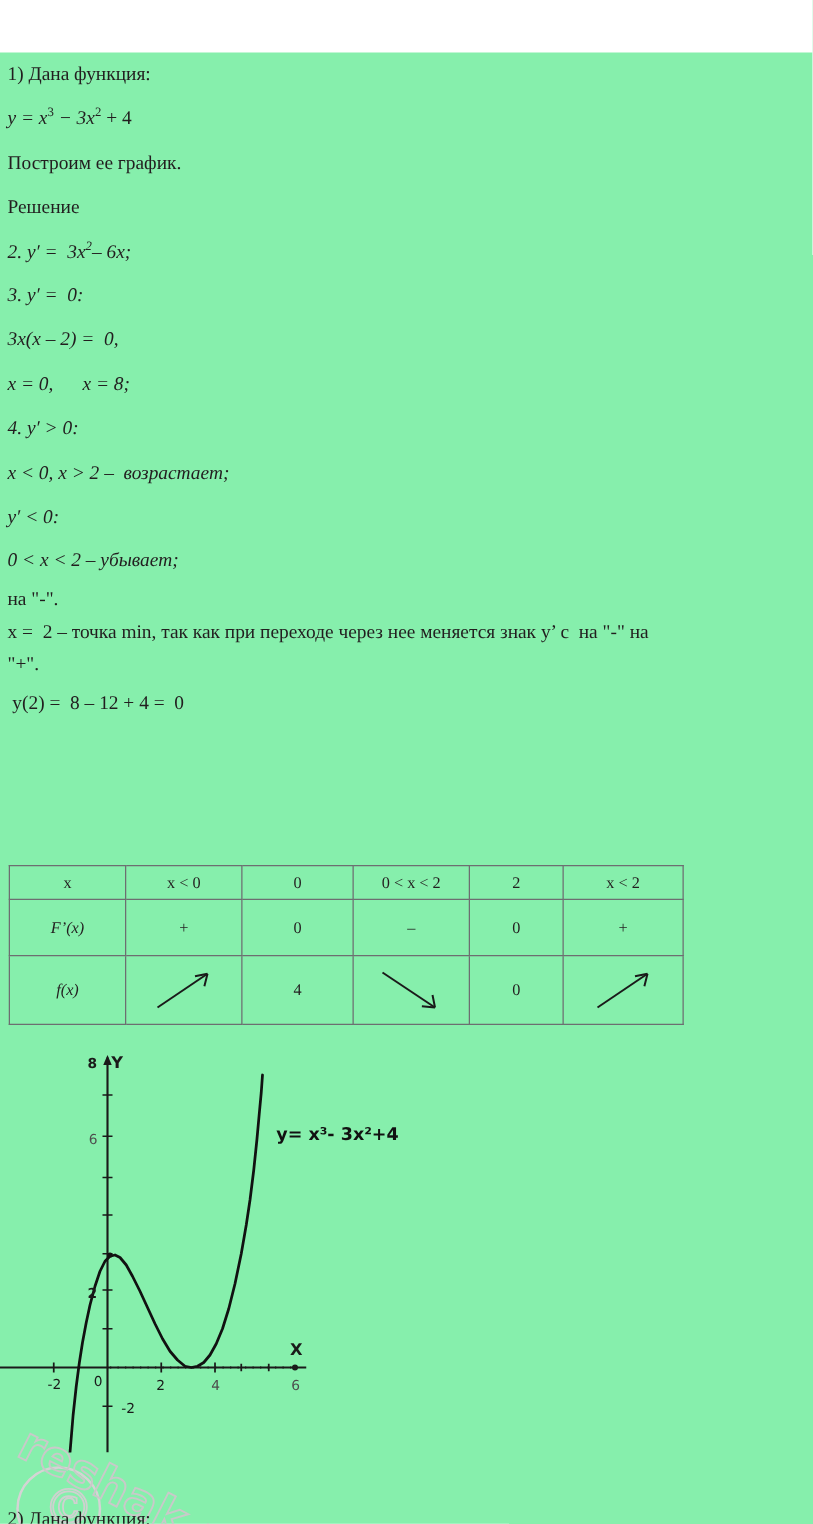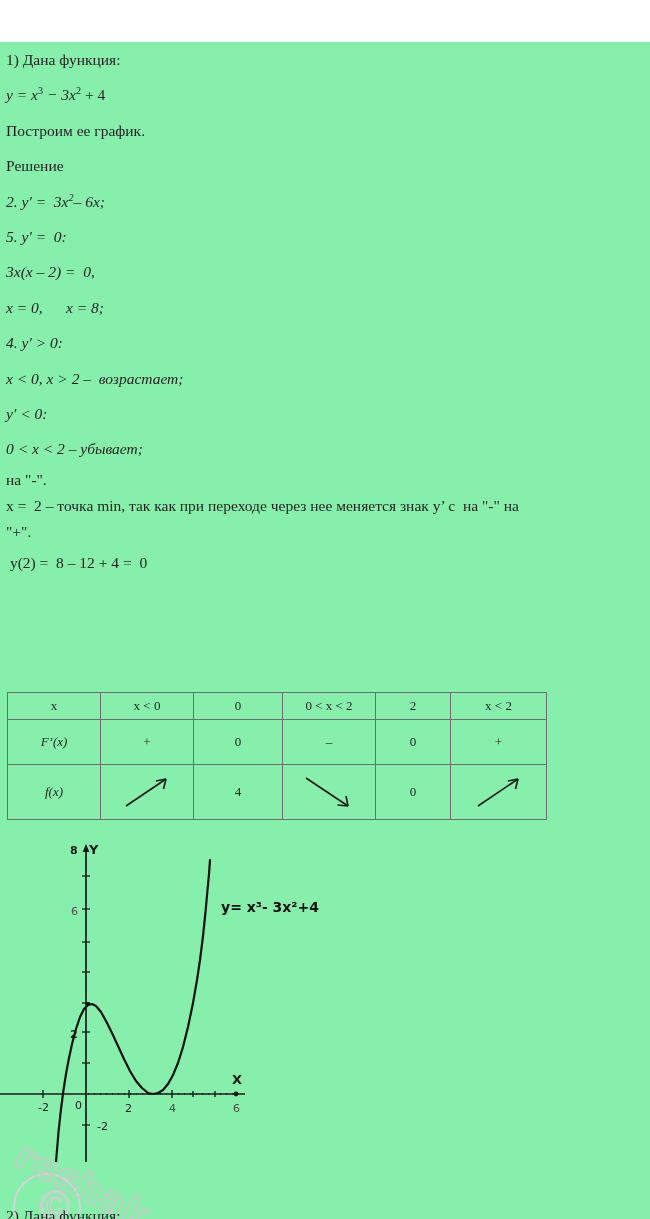--- a/index.html
+++ b/index.html
@@ -126,21 +126,21 @@
 
     <div class="line"><span class="it">y = x</span><sup>3</sup><span class="it"> − 3x</span><sup>2</sup><span> + 4</span></div>
 
     <div class="line">Построим ее график.</div>
 
     <div class="line">Решение</div>
 
 
     <div class="line"><span class="it">2. y′ =  3x<sup>2</sup>– 6x;</span></div>
 
-    <div class="line"><span class="it">5. y′ =  0:</span></div>
+    <div class="line"><span class="it">3. y′ =  0:</span></div>
 
     <div class="line"><span class="it">3x(x – 2) =  0,</span></div>
 
     <div class="line"><span class="it">x = 0,      x = 8;</span></div>
 
     <div class="line"><span class="it">4. y′ &gt; 0:</span></div>
 
     <div class="line"><span class="it">x &lt; 0, x &gt; 2 –  возрастает;</span></div>
 
     <div class="line"><span class="it">y′ &lt; 0:</span></div>

